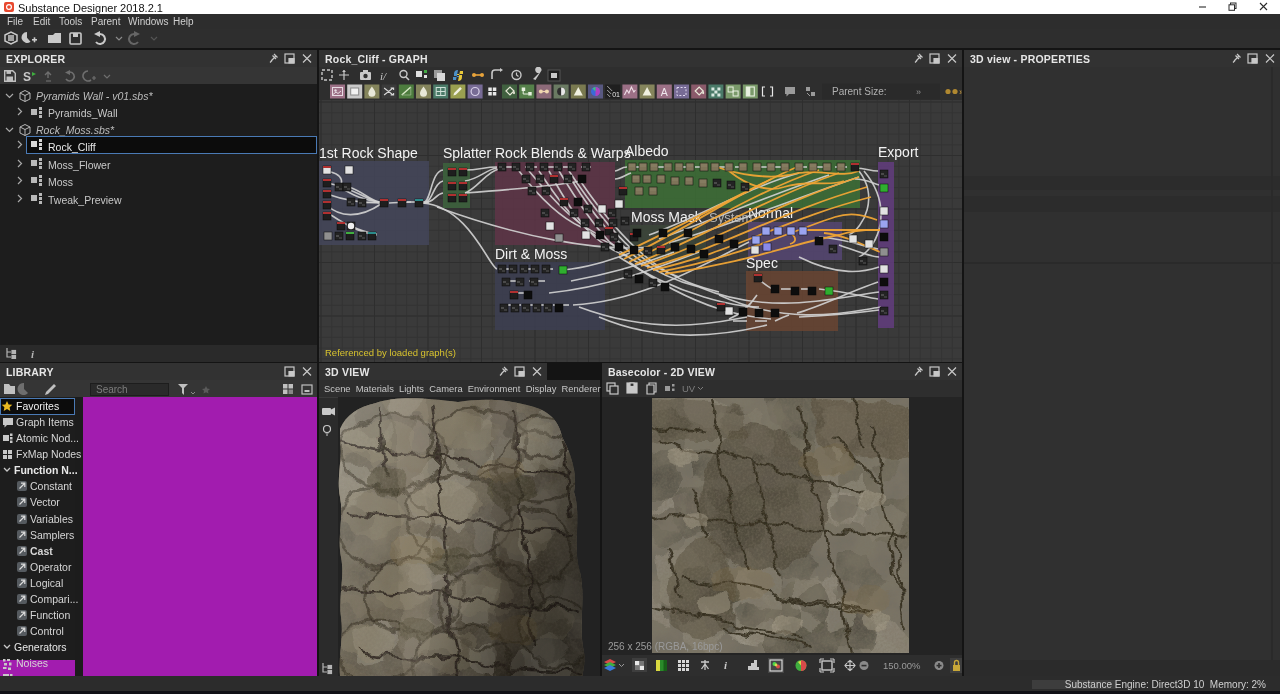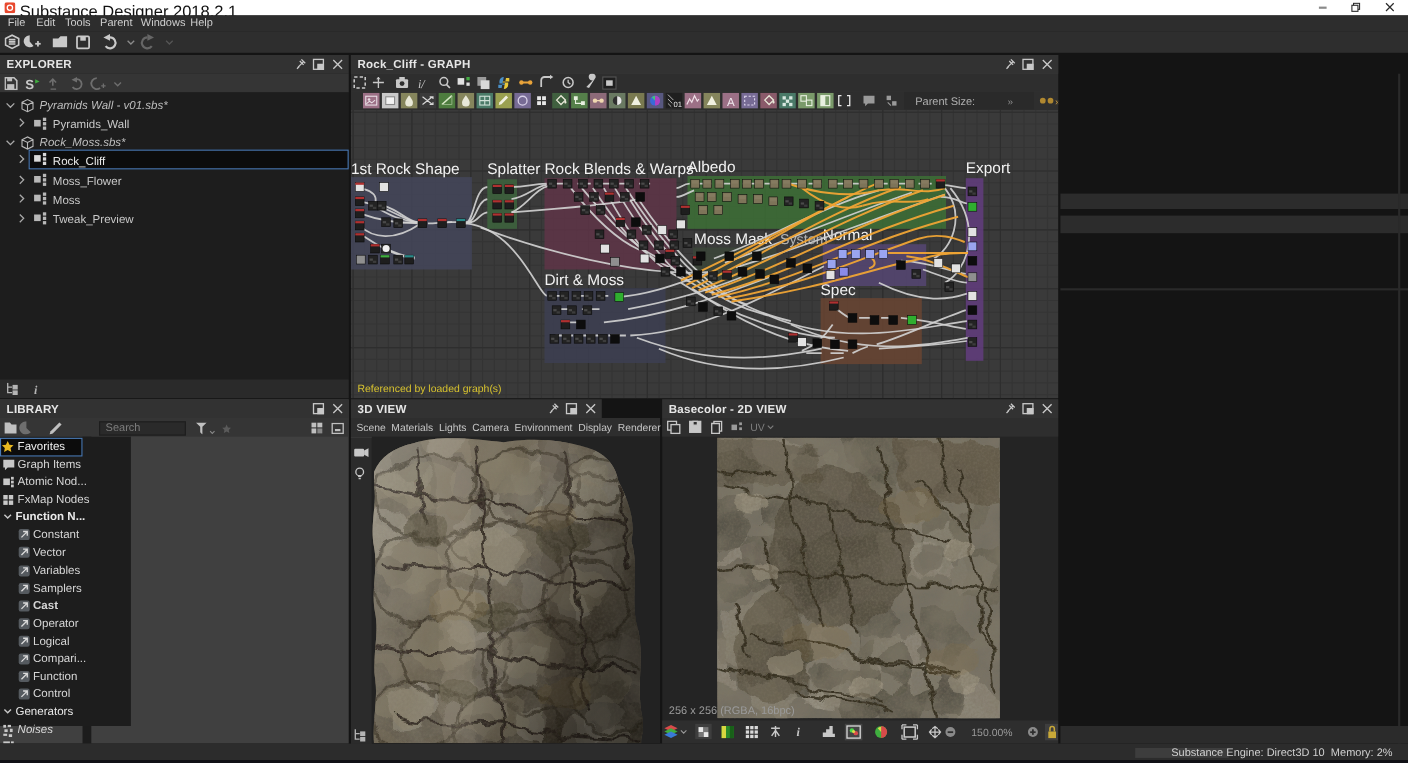--- a/index.html
+++ b/index.html
@@ -1,36 +1,36 @@
 <!DOCTYPE html>
 <html><head>
 <meta charset="utf-8">
 <style>
   html,body{margin:0;padding:0;width:1280px;height:694px;overflow:hidden;background:#141414;
     font-family:"Liberation Sans",sans-serif;}
   .abs{position:absolute;}
   #stage{position:relative;width:1280px;height:694px;}
   
   #titlebar{left:0;top:0;width:1280px;height:14px;background:#ffffff;color:#000;}
-  #titletext{left:18px;top:2px;font-size:15px;color:#111;}
+  #titletext{left:18px;top:2px;font-size:11px;color:#111;}
   #menubar{left:0;top:14px;width:1280px;height:15px;background:#2d2d2d;}
   .menuitem{position:absolute;font-size:10px;color:#cfcfcf;}
   #maintoolbar{left:0;top:29px;width:1280px;height:19px;background:#2e2e2e;}
   
   .panel{position:absolute;background:#262626;}
   .phead{position:absolute;left:0;top:0;right:0;height:17px;background:#323232;}
   .ptitle{position:absolute;left:6px;top:3px;font-size:10.5px;font-weight:bold;color:#e6e6e6;letter-spacing:0.2px;}
   .hicons{position:absolute;top:2px;right:4px;height:13px;}
   .ptool{position:absolute;left:0;top:17px;right:0;height:17px;background:#353535;}
   
   #explorer{left:0;top:50px;width:317px;height:312px;background:#1d1d1d;}
   .treerow{position:absolute;left:0;height:17px;font-size:10.5px;color:#c8c8c8;}
   
-  #library{left:0;top:363px;width:317px;height:313px;background:#404040;}
-  #liblist{position:absolute;left:0;top:34px;width:75px;bottom:16px;background:#1d1d1d;padding-left:44px;}
+  #library{left:0;top:363px;width:317px;height:313px;background:#a21caf;}
+  #liblist{position:absolute;left:0;top:34px;width:75px;bottom:16px;background:#1d1d1d;}
   .librow{position:absolute;left:0;width:75px;height:16px;font-size:10.5px;color:#d6d6d6;white-space:nowrap;overflow:hidden;}
   
   #graph{left:319px;top:50px;width:643px;height:312px;background:#393939;}
   
   #v3d{left:319px;top:363px;width:228px;height:313px;background:#222222;}
   
   #v2d{left:602px;top:363px;width:360px;height:313px;background:#242424;}
   
   #props{left:964px;top:50px;width:316px;height:626px;background:#303030;}
   
@@ -221,21 +221,21 @@
       <div class="librow" style="top:99px;left:30px;">Vector</div>
       <div class="librow" style="top:116px;left:30px;">Variables</div>
       <div class="librow" style="top:132px;left:30px;">Samplers</div>
       <div class="librow" style="top:148px;left:30px;font-weight:bold;">Cast</div>
       <div class="librow" style="top:164px;left:30px;">Operator</div>
       <div class="librow" style="top:180px;left:30px;">Logical</div>
       <div class="librow" style="top:196px;left:30px;">Compari...</div>
       <div class="librow" style="top:212px;left:30px;">Function</div>
       <div class="librow" style="top:228px;left:30px;">Control</div>
       <div class="librow" style="top:244px;left:14px;font-weight:normal;color:#e8e8e8;">Generators</div>
-      <div class="librow" style="top:260px;left:16px;font-style:italic;">Noises</div>
+      <div class="librow" style="top:260px;left:16px;">Noises</div>
       <svg class="abs" style="left:0;top:0" width="75px" height="279" viewBox="0 0 75 279">
         <path d="M7 4 l1.6 3.4 3.7 .4 -2.7 2.5 .7 3.6 -3.3 -1.8 -3.3 1.8 .7 -3.6 -2.7 -2.5 3.7 -.4 z" fill="#e8b820"></path>
         <path d="M3 21 h10 v7 h-6 l-2.5 2.5 v-2.5 h-1.5 z" fill="#c8c8c8"></path>
         <g fill="#c8c8c8">
           <rect x="3" y="38" width="6" height="6"></rect>
             <rect x="10" y="36.5" width="2.5" height="2.5"></rect>
             <rect x="10" y="40" width="2.5" height="2.5"></rect>
             <rect x="10" y="43.5" width="2.5" height="2.5"></rect>
         </g>
         <g fill="#c8c8c8">
@@ -1383,20 +1383,32 @@
       <text x="281" y="12" font-size="9.5" fill="#9a9a9a">150.00%</text>
       <circle cx="337" cy="8.5" r="4.5" fill="#8a8a8a"></circle>
         <rect x="334.5" y="7.8" width="5" height="1.6" fill="#2e2e2e"></rect>
         <rect x="336.2" y="6" width="1.6" height="5" fill="#2e2e2e"></rect>
       <rect x="348" y="1" width="12" height="15" fill="#3e3e3e"></rect>
       <rect x="351" y="8" width="7" height="6" fill="#c8a838"></rect>
         <path d="M352.5 8 v-2.5 a2 2 0 0 1 4 0 V8" stroke="#c8a838" fill="none" stroke-width="1.4"></path>
     </svg>
   </div>
 
+  <div class="panel" id="props">
+    <div class="phead"></div>
+    <div class="ptitle">3D view - PROPERTIES</div>
+    <svg class="hicons" width="46" height="13" viewBox="0 0 46 13">
+      <g stroke="#c8c8c8" fill="none" stroke-width="1.2">
+        <path d="M4 9 L9 4 M7 2 l3.5 3.5 M5.5 3.5 l3.5 3.5 M3 10.5 l2-2"></path>
+        <rect x="18" y="2" width="9" height="9"></rect>
+          <path d="M22 6.5 h5 v4.5 h-5 z" fill="#c8c8c8"></path>
+        <path d="M36 2.5 l8 8 M44 2.5 l-8 8"></path>
+      </g>
+    </svg>
+  </div>
 
   <div class="abs" style="left:964px;top:176px;width:316px;height:14px;background:#2c2c2c;"></div>
   <div class="abs" style="left:964px;top:196px;width:316px;height:16px;background:#2c2c2c;"></div>
   <div class="abs" style="left:964px;top:262px;width:316px;height:2px;background:#2a2a2a;"></div>
   <div class="abs" style="left:1271px;top:67px;width:2px;height:609px;background:#2a2a2a;"></div>
   <div class="abs" style="left:964px;top:660px;width:316px;height:16px;background:#2b2b2b;"></div>
 
   <div class="abs" id="status"></div>
   <div class="abs" style="left:1032px;top:680px;width:85px;height:9px;background:#3d3d3d;"></div>
   <div class="abs" style="right:14px;top:679px;font-size:10px;color:#d0d0d0;">Substance Engine: Direct3D 10&nbsp;&nbsp;Memory: 2%</div>

